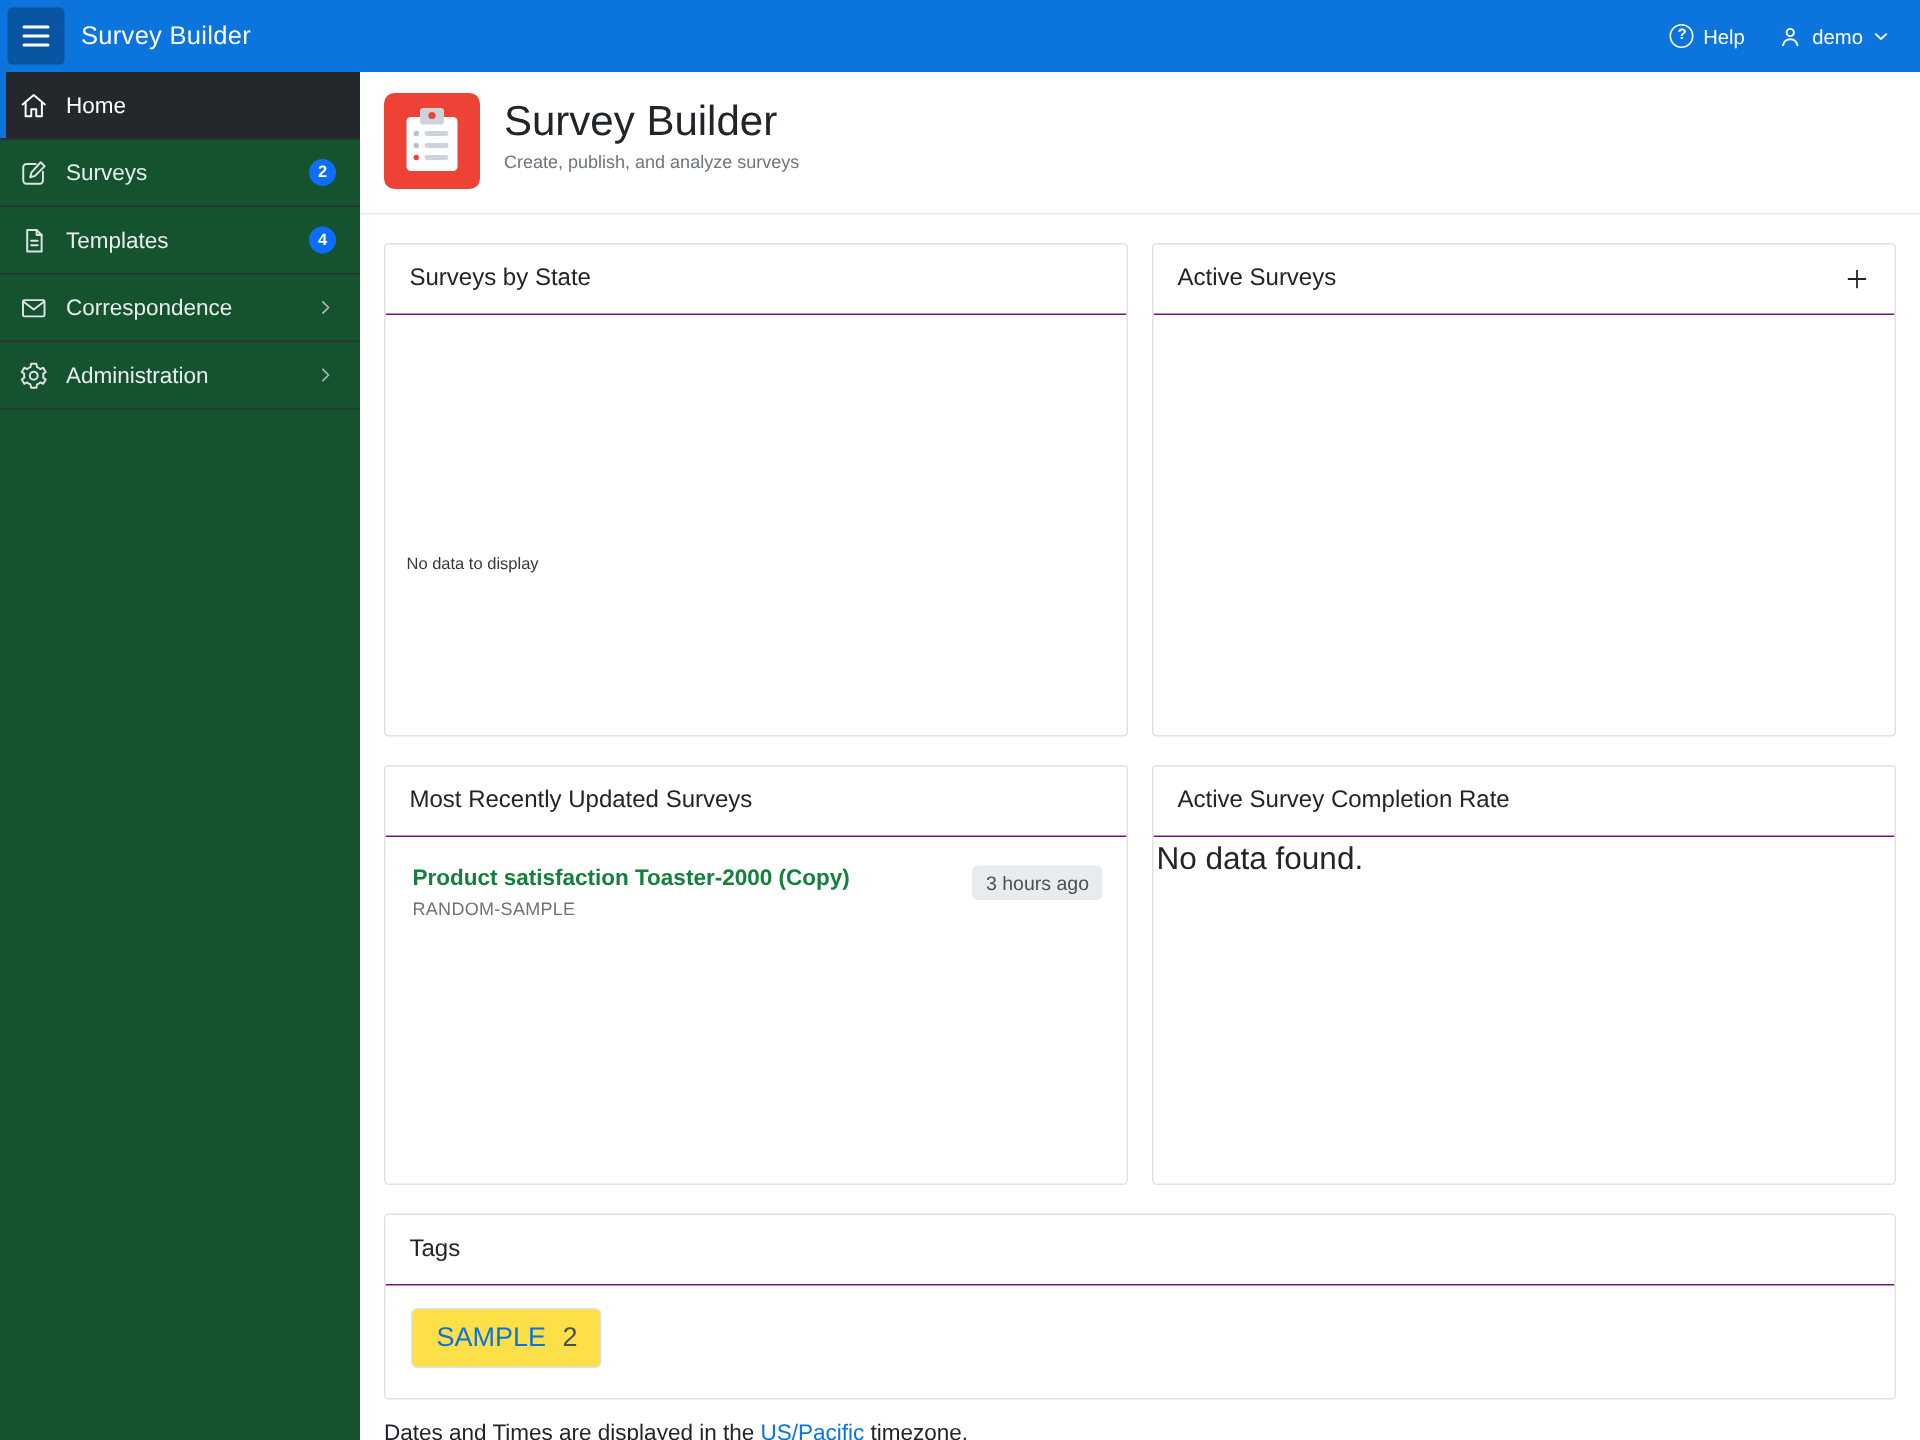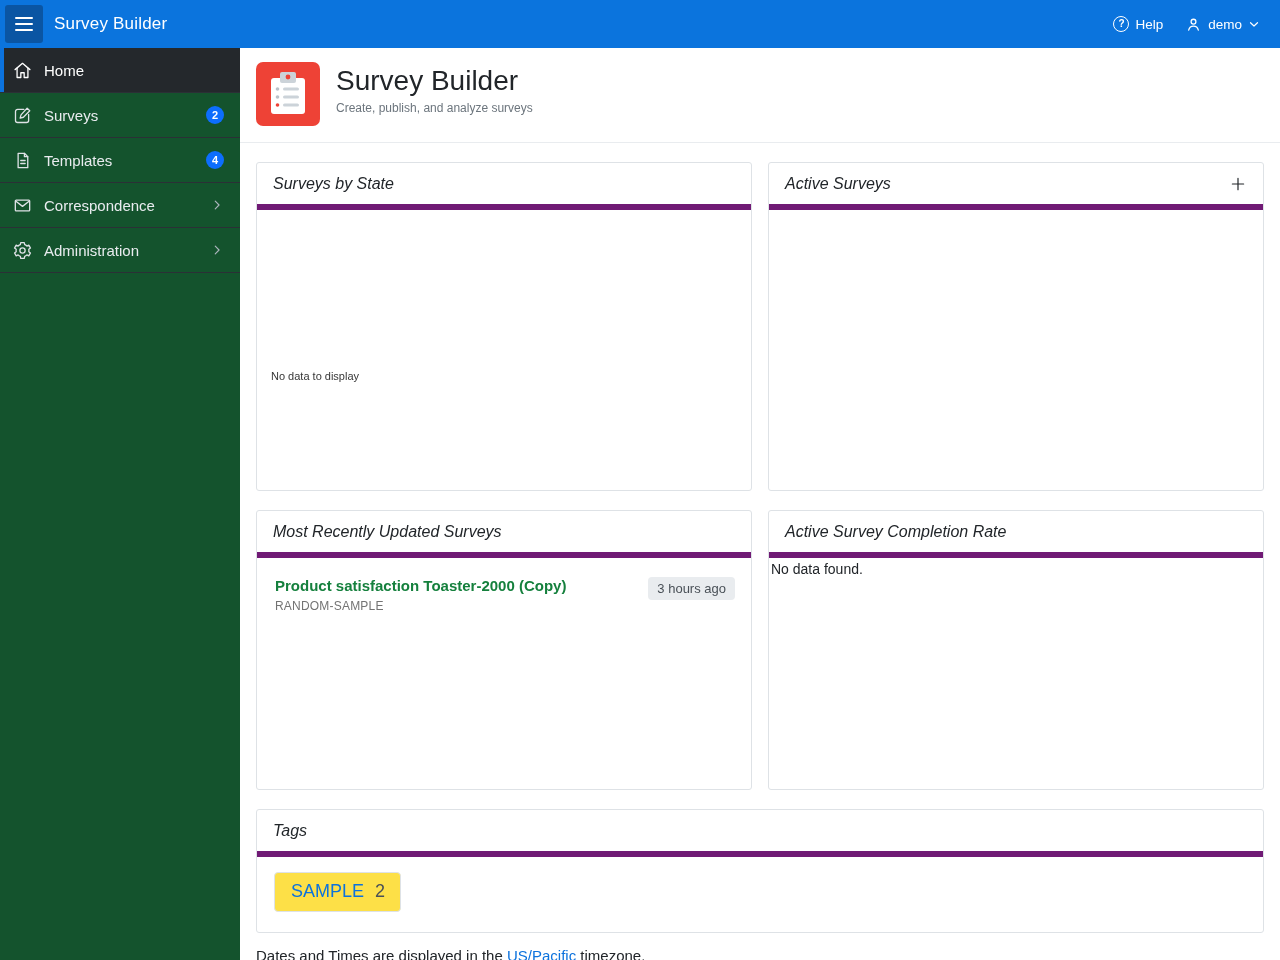--- a/index.html
+++ b/index.html
@@ -80,22 +80,21 @@
     display: grid; grid-template-columns: 1fr 1fr;
     column-gap: 16px; row-gap: 19px;
     padding: 19px 16px 0 16px;
   }
   .card {
     background: #fff; border: 1px solid #dee2e6; border-radius: 3px;
     overflow: hidden;
   }
   .card-header {
     display: flex; align-items: center; height: 47px; padding: 0 16px;
-    border-bottom: 6px solid #701a75;
-    font-style: italic;
+    border-bottom: 1px solid #701a75;
   }
   .card-title { font-size: 16px; font-weight: 500; color: #212529; }
   .card-add-btn {
     margin-left: auto; background: none; border: none; cursor: pointer; padding: 0;
     display: flex; align-items: center;
   }
   .card-add-btn svg { width: 18px; height: 18px; stroke: #212529; stroke-width: 1.6; stroke-linecap: round; display: block; }
 
   .chart-body { height: 280px; position: relative; }
   .chart-empty-text {
@@ -111,21 +110,21 @@
     display: inline-block; line-height: 1.2;
   }
   .survey-tag-label {
     font-size: 12px; color: #737373; margin-top: 4px; letter-spacing: .2px;
   }
   .time-badge {
     margin-left: auto; background: #e9ecef; color: #495057; font-size: 13px;
     padding: 4px 9px; border-radius: 4px; white-space: nowrap;
   }
 
-  .completion-body { padding: 3px 2px; font-size: 14px; color: #212529; }
+  .completion-body { padding: 3px 2px; font-size: 21px; color: #212529; }
 
   .tags-card { grid-column: 1 / span 2; }
   .tags-body { padding: 15px 16px 20px 17px; }
   .tag-chip {
     display: inline-flex; align-items: center;
     background: #fde047; border: 1px solid #dee2e6; border-radius: 4px;
     padding: 8px 15px 9px 16px; cursor: pointer; text-decoration: none;
   }
   .tag-chip-label { font-size: 18px; color: #0c72dd; }
   .tag-chip-count { font-size: 18px; color: #495057; margin-left: 11px; }

